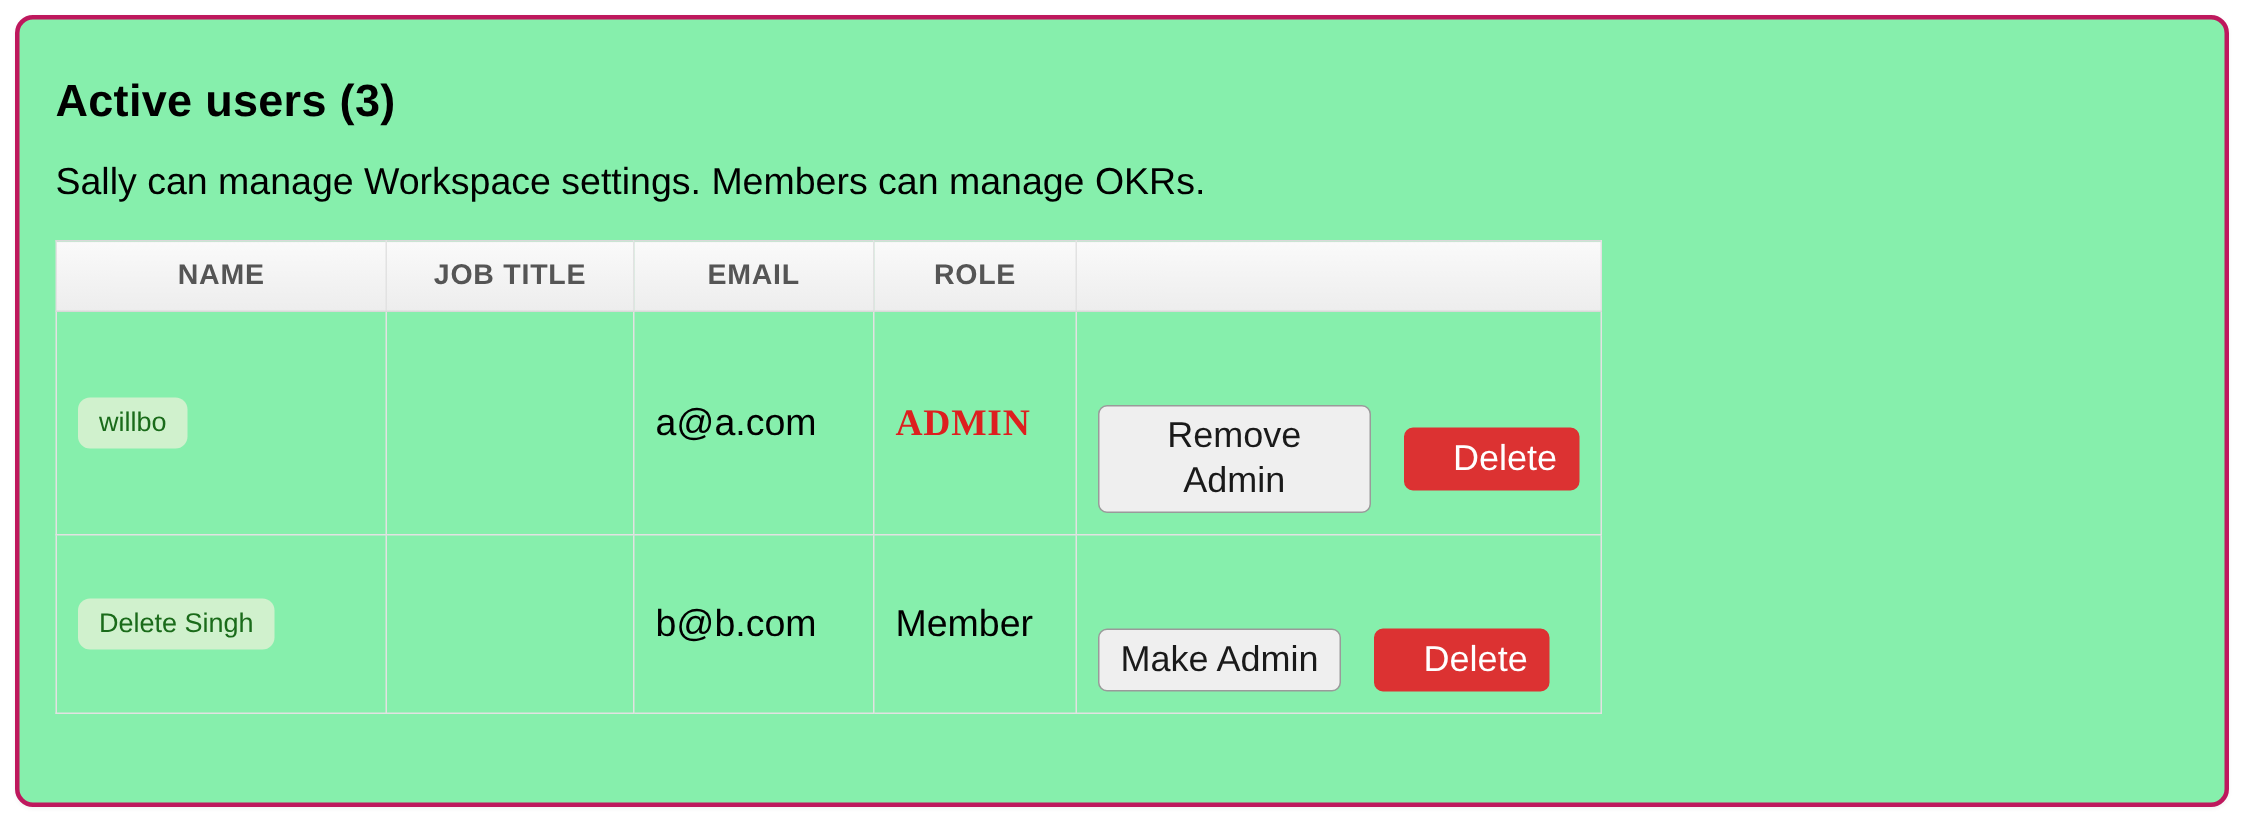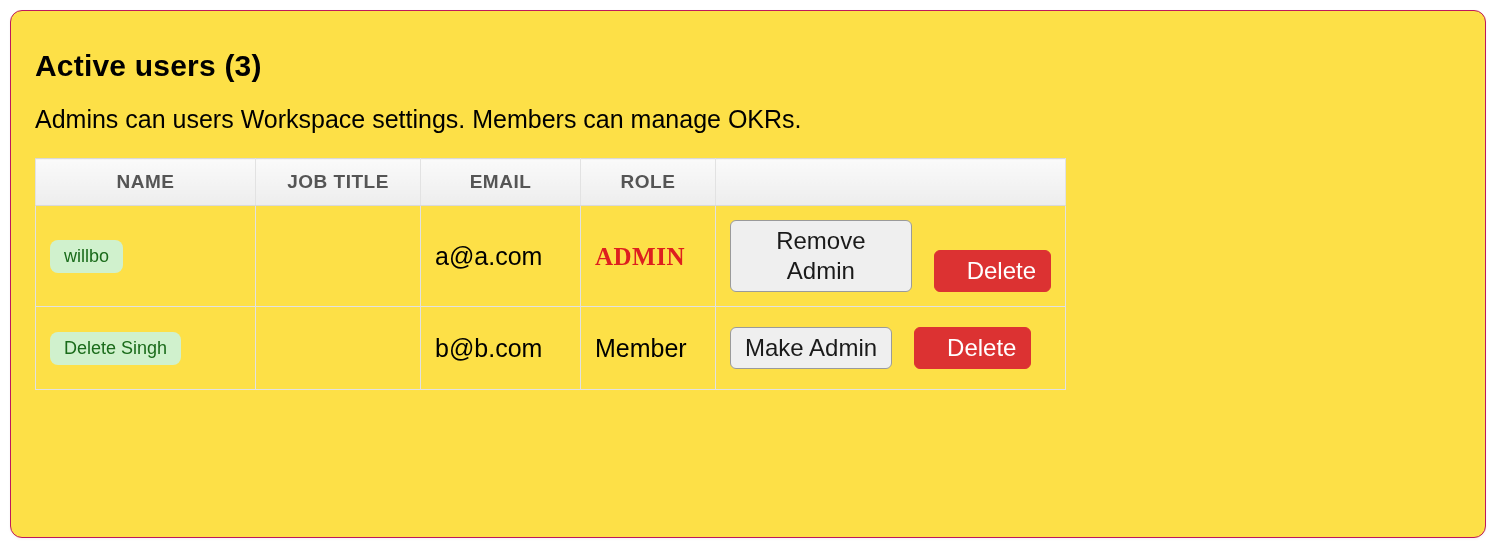--- a/index.html
+++ b/index.html
@@ -13,25 +13,25 @@
   .frame {
     width: 1496px;
     height: 556px;
     box-sizing: border-box;
     padding: 10px;
   }
   .card {
     box-sizing: border-box;
     width: 1476px;
     height: 528px;
-    border: 1px solid #be185d;
+    border: 3px solid #be185d;
     border-radius: 12px;
     padding: 24px 24px 24px 24px;
     box-shadow: 0 1px 3px rgba(0,0,0,0.05);
-    background: #fde047;
+    background: #86efac;
   }
   .title {
     font-weight: 800;
     font-size: 30px;
     margin: 14px 0 22px 0;
     letter-spacing: 0.2px;
   }
   .subtitle {
     font-size: 25px;
     font-weight: 400;
@@ -90,22 +90,23 @@
     font-weight: 800;
     letter-spacing: 0.5px;
     font-family: Liberation Serif, serif;
   }
   .role-member {
     color: #000000;
   }
 
   .actions-cell {
     display: flex;
-    align-items: flex-end;
+    align-items: center;
     gap: 22px;
+    margin-top: 48px;
   }
   .btn {
     font-size: 24px;
     border-radius: 6px;
     padding: 5px 14px;
     cursor: pointer;
     line-height: 1.25;
     font-family: inherit;
   }
   .btn-secondary {
@@ -124,21 +125,21 @@
 <body>
 
 <div class="frame">
   <div class="card">
 
     <div class="title">
       <span>Active users</span>
       <span> (</span><span>3</span><span>)</span>
     </div>
 
-    <div class="subtitle">Admins can users Workspace settings. Members can manage OKRs.</div>
+    <div class="subtitle">Sally can manage Workspace settings. Members can manage OKRs.</div>
 
     <table class="users">
       <colgroup>
         <col class="c-name">
           <col class="c-job">
           <col class="c-email">
           <col class="c-role">
           <col class="c-actions">
       </colgroup>
       <thead>

